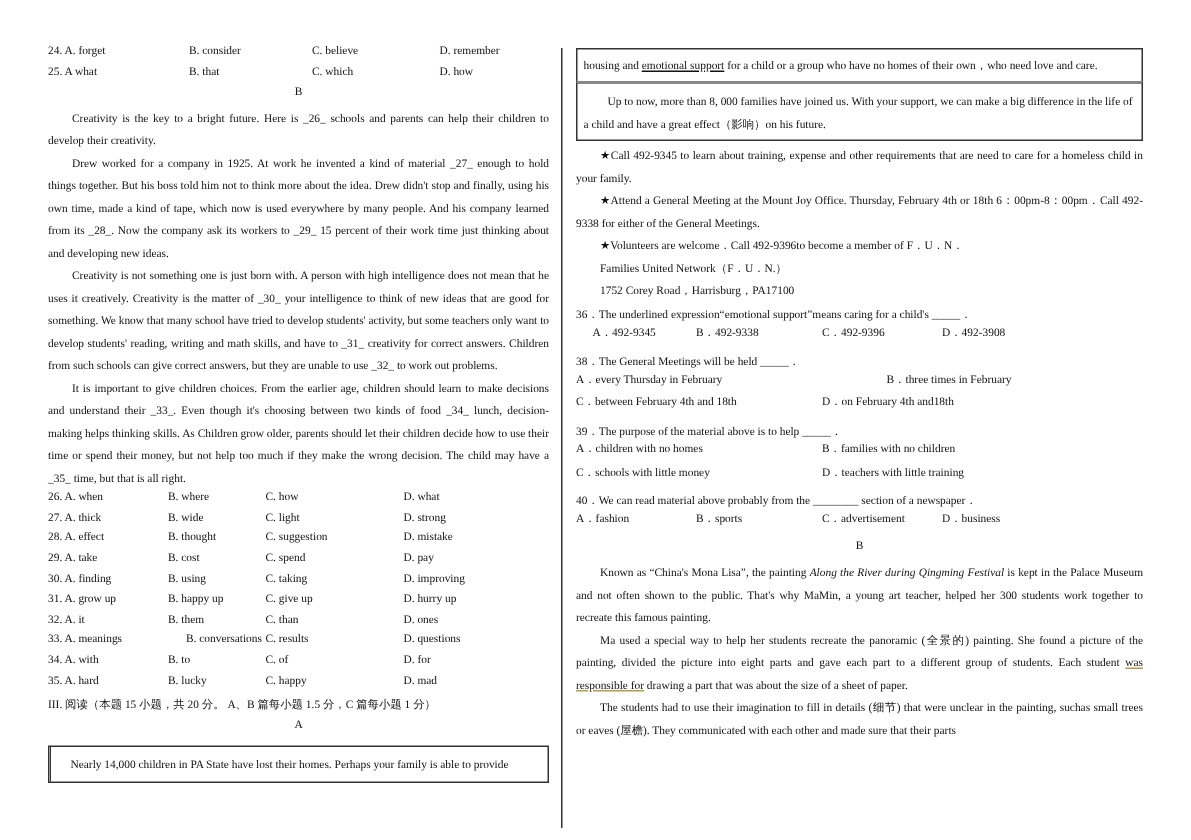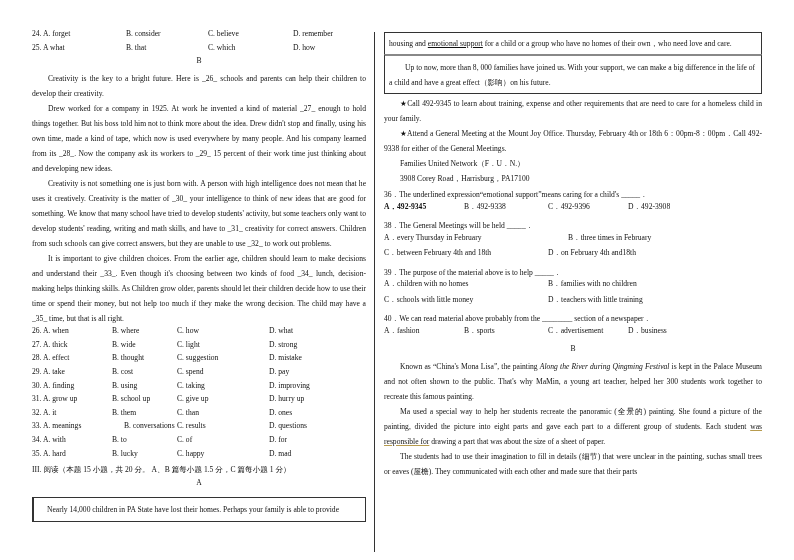--- a/index.html
+++ b/index.html
@@ -77,21 +77,21 @@
         <span style="left: 237px;">D. pay</span>
       </div>
       <div class="opt-row">
         <span style="left: 0px;">30. A. finding</span>
         <span style="left: 80px;">B. using</span>
         <span style="left: 145px;">C. taking</span>
         <span style="left: 237px;">D. improving</span>
       </div>
       <div class="opt-row">
         <span style="left: 0px;">31. A. grow up</span>
-        <span style="left: 80px;">B. school up</span>
+        <span style="left: 80px;">B. happy up</span>
         <span style="left: 145px;">C. give up</span>
         <span style="left: 237px;">D. hurry up</span>
       </div>
       <div class="opt-row">
         <span style="left: 0px;">32. A. it</span>
         <span style="left: 80px;">B. them</span>
         <span style="left: 145px;">C. than</span>
         <span style="left: 237px;">D. ones</span>
       </div>
       <div class="opt-row">
@@ -126,35 +126,36 @@
     <p>
       <span>housing and </span><span class="u">emotional support</span><span> for a child or a group who have no homes of their own，who need love and care.</span>
     </p>
   </div>
   <div class="box indent" style="border-top:2px solid #888; padding-top:4px">
     <p>Up to now, more than 8, 000 families have joined us. With your support, we can make a big difference in the life of a child and have a great effect（影响）on his future.</p>
   </div>
 
   <p class="para" style="margin-top:2px">★Call 492-9345 to learn about training, expense and other requirements that are need to care for a homeless child in your family.</p>
   <p class="para">★Attend a General Meeting at the Mount Joy Office. Thursday, February 4th or 18th 6：00pm-8：00pm．Call 492-9338 for either of the General Meetings.</p>
+  <p class="line ind">★Volunteers are welcome．Call 492-9396to become a member of F．U．N．</p>
   <p class="line ind">Families United Network（F．U．N.）</p>
-  <p class="line ind">3908 Corey Road，Harrisburg，PA17100</p>
+  <p class="line ind">1752 Corey Road，Harrisburg，PA17100</p>
 
   <div id="questions" style="margin-top:1px">
       <p class="line" style="line-height: 15.5px;">36．The underlined expression“emotional support”means caring for a child's _____．</p>
       <div class="qrow">
-        <span style="left: 0px; font-weight: bold;">A．492-9345</span>
+        <span style="left: 11px;">A．492-9345</span>
         <span style="left: 80px;">B．492-9338</span>
         <span style="left: 164px;">C．492-9396</span>
         <span style="left: 244px;">D．492-3908</span>
       </div>
       <p class="line" style="line-height: 15.5px;">38．The General Meetings will be held _____．</p>
       <div class="qrow">
         <span style="left: 0px;">A．every Thursday in February</span>
-        <span style="left: 152px; padding-left: 32px;">B．three times in February</span>
+        <span style="left: 175px; padding-left: 32px;">B．three times in February</span>
       </div>
       <div class="qrow">
         <span style="left: 0px;">C．between February 4th and 18th</span>
         <span style="left: 164px;">D．on February 4th and18th</span>
       </div>
       <p class="line" style="line-height: 15.5px;">39．The purpose of the material above is to help _____．</p>
       <div class="qrow">
         <span style="left: 0px;">A．children with no homes</span>
         <span style="left: 164px;">B．families with no children</span>
       </div>

